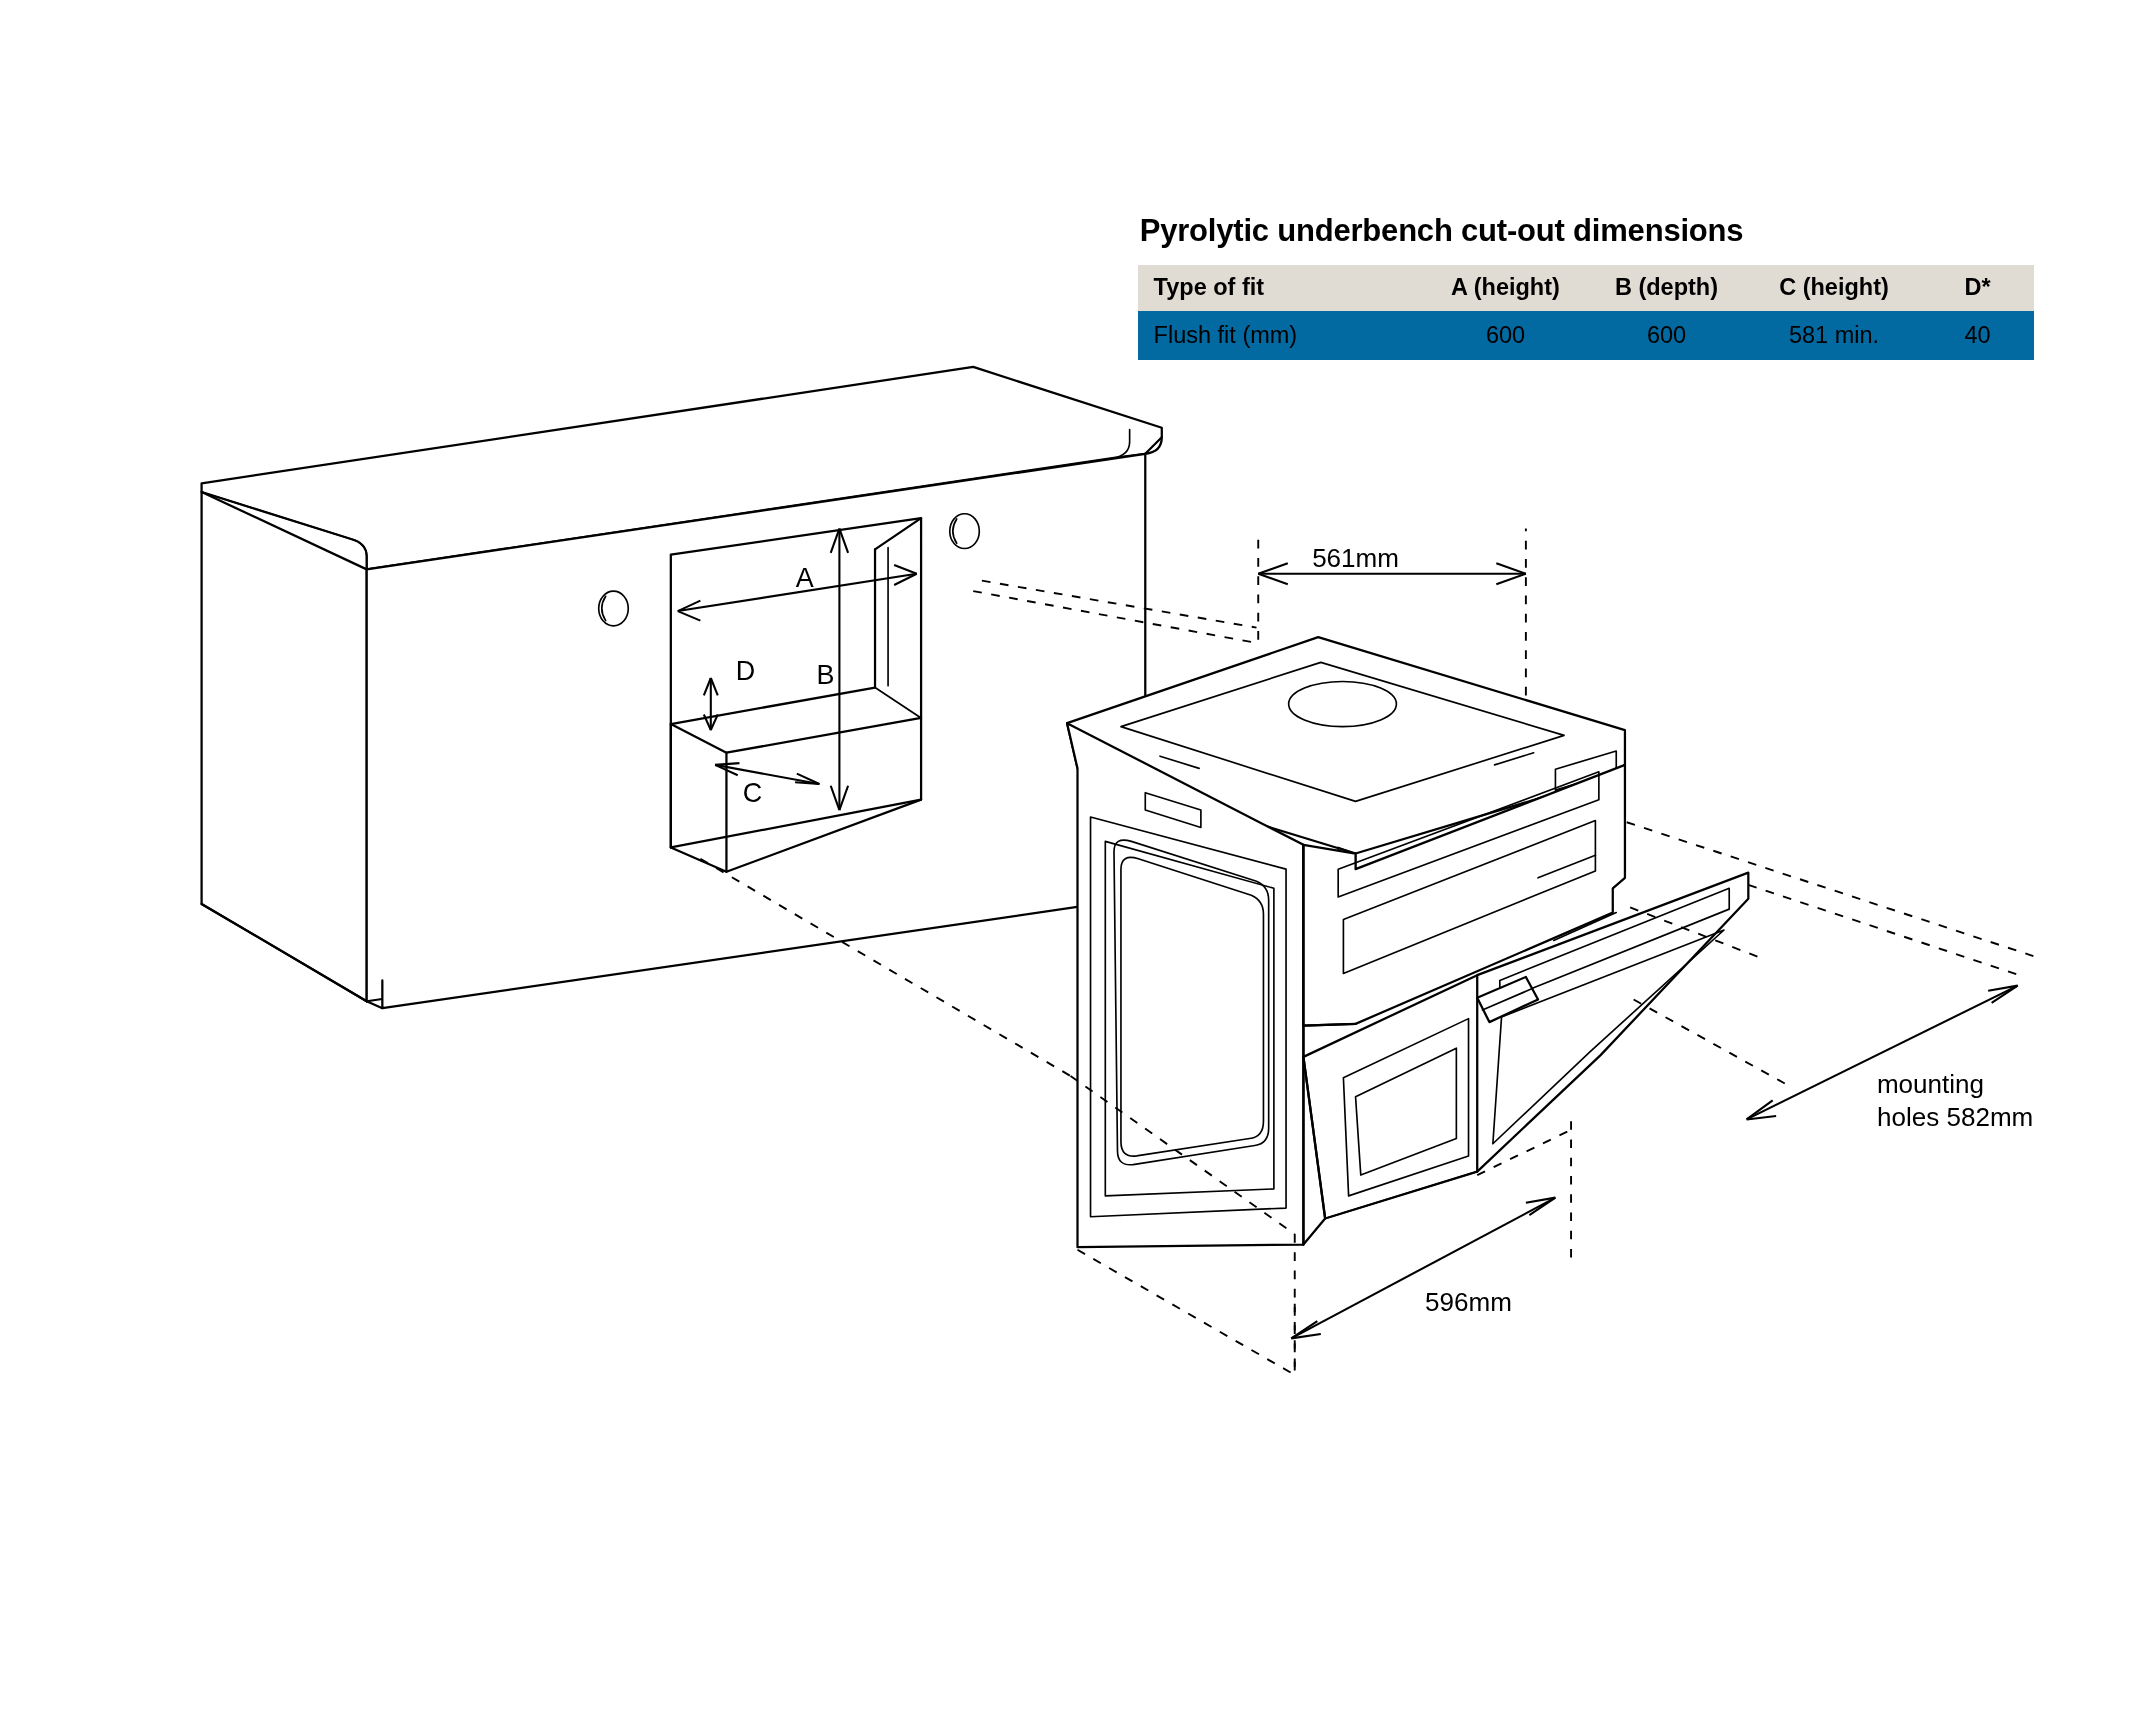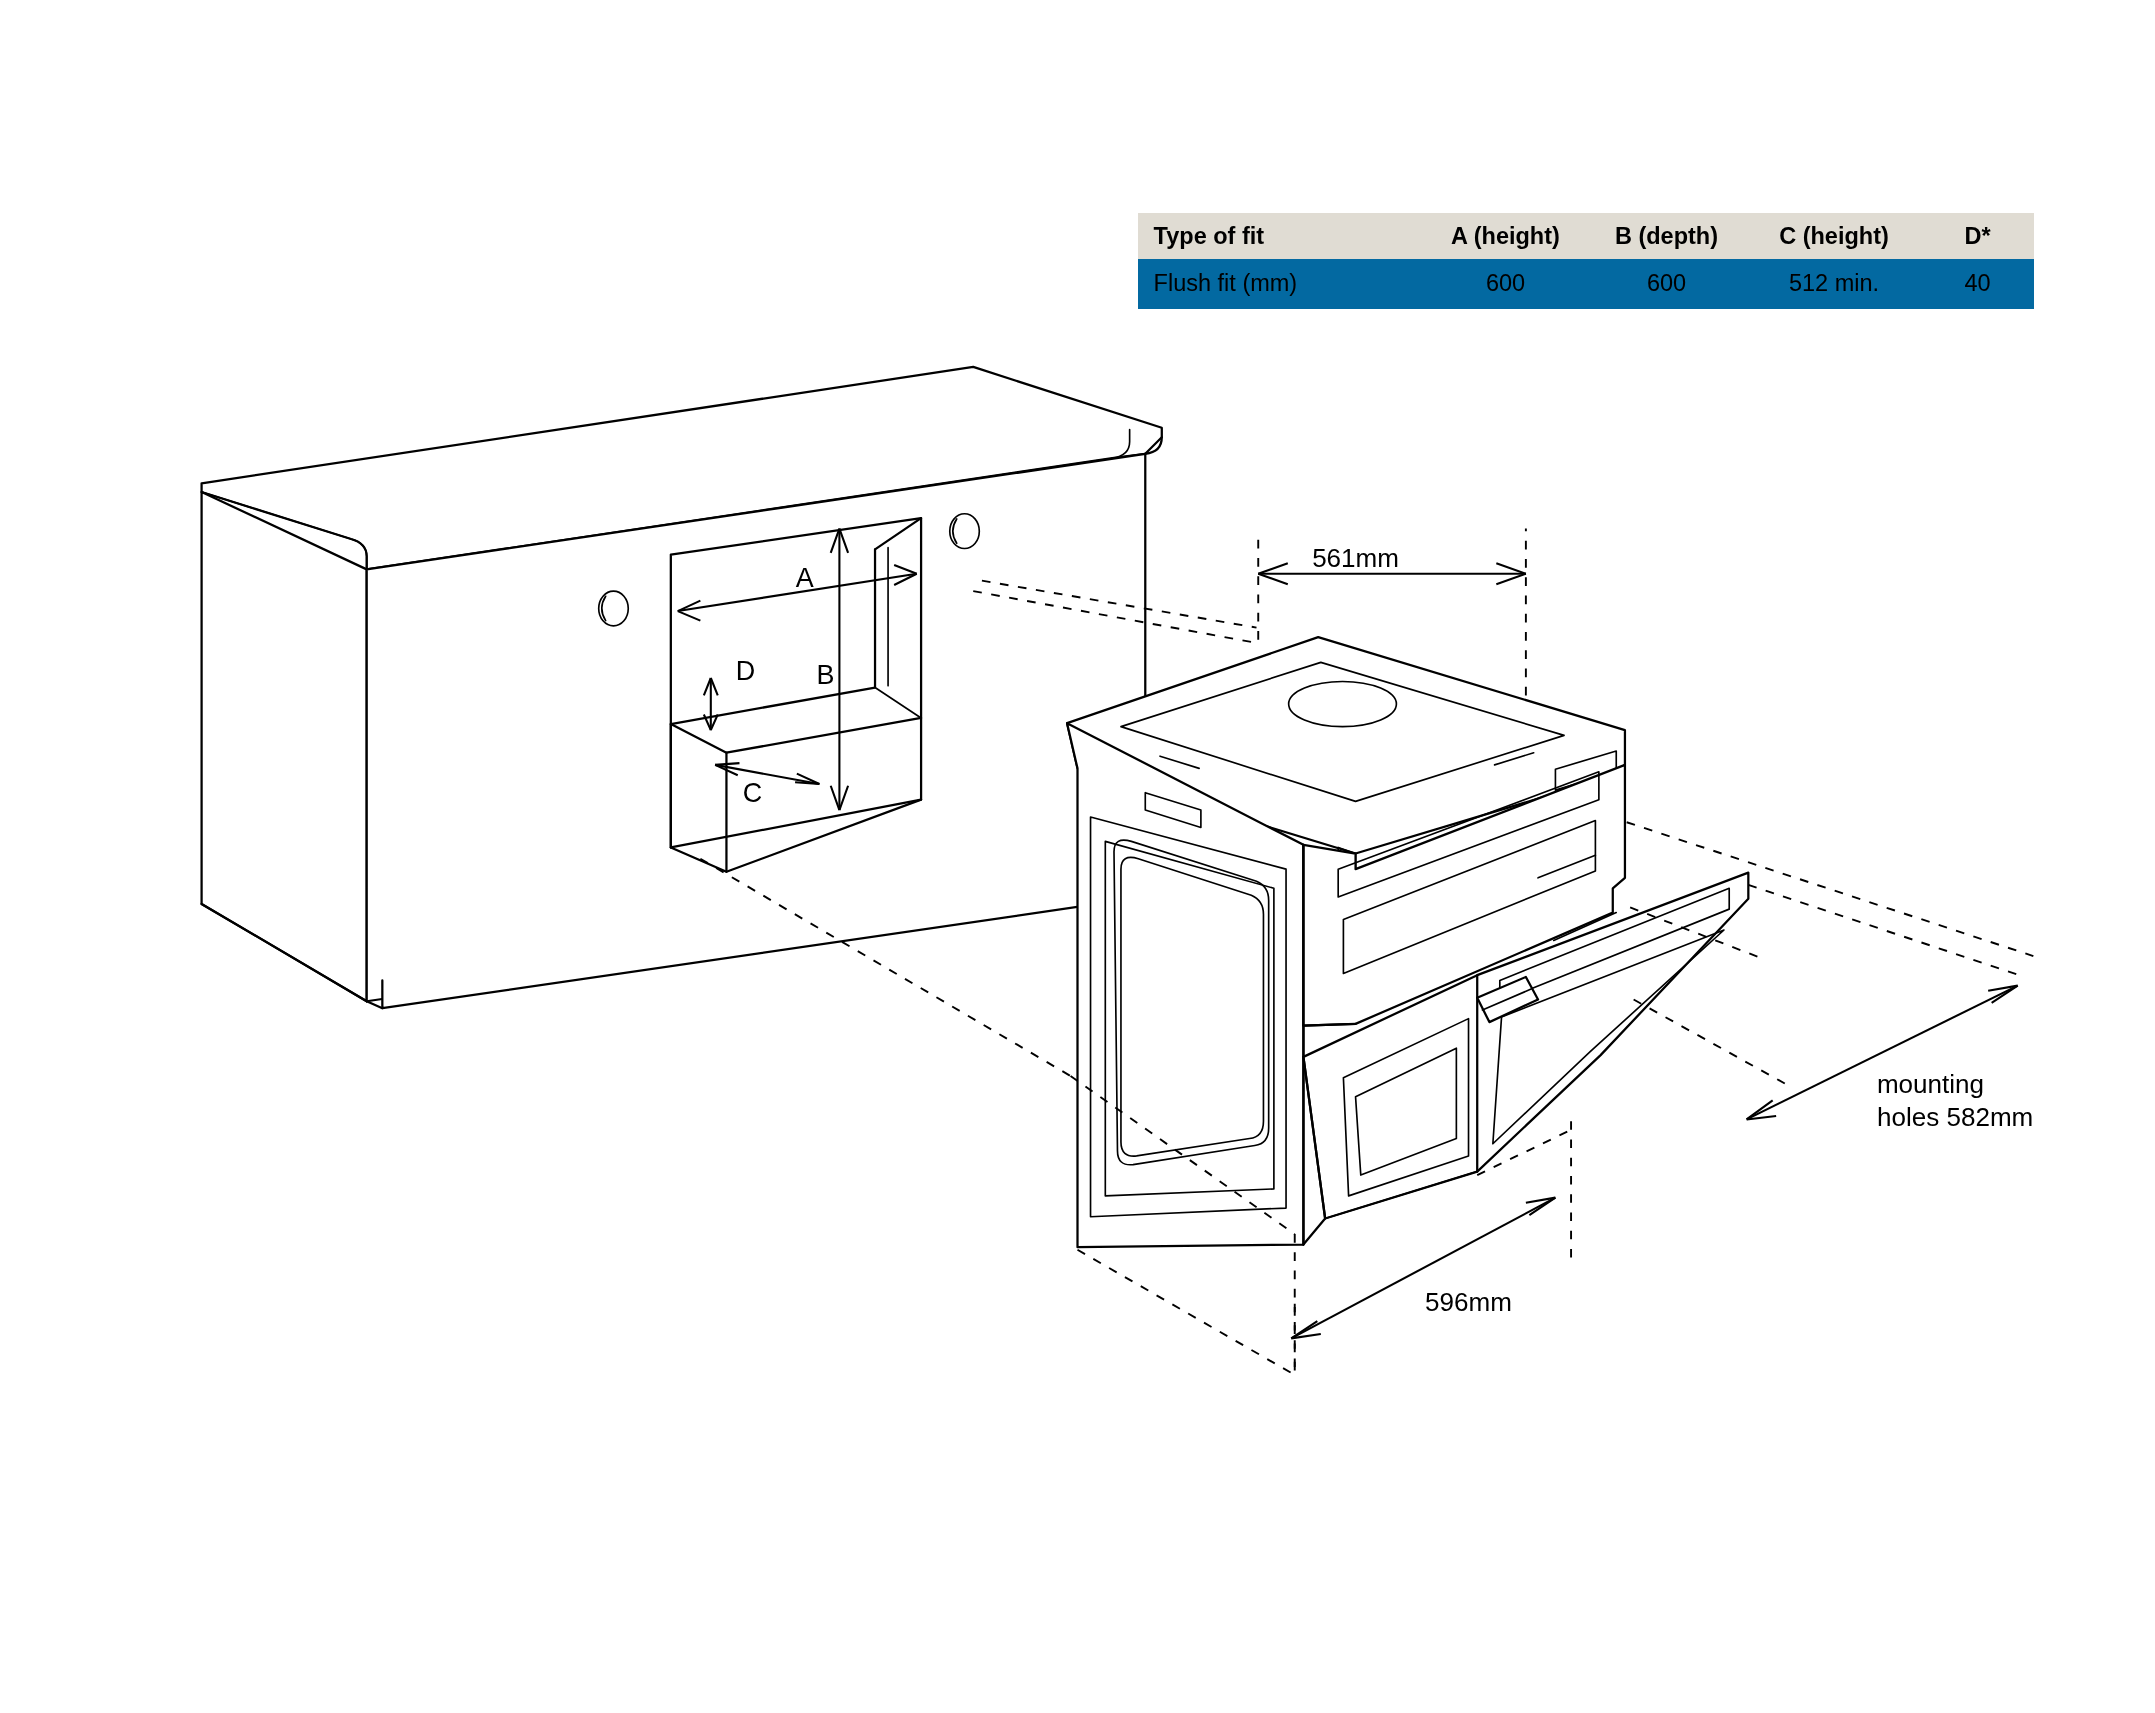--- a/index.html
+++ b/index.html
@@ -89,20 +89,21 @@
   .dim    { fill: none; stroke: #000; stroke-width: 2.4; }
   .dimtxt { font-family: "Liberation Sans", sans-serif; font-size: 30px; fill: #000; }
   .dimltr { font-family: "Liberation Sans", sans-serif; font-size: 31px; fill: #000; }
 </style>
 </head>
 <body>
 
 <div id="diagram-root">
 
   <div class="spec-table-wrap">
+    <div class="spec-title">Pyrolytic underbench cut-out dimensions</div>
     <table class="spec-table">
       <colgroup>
         <col class="c-type">
           <col class="c-a">
           <col class="c-b">
           <col class="c-c">
           <col class="c-d">
       </colgroup>
       <thead>
         <tr>
@@ -111,21 +112,21 @@
           <th>B (depth)</th>
           <th>C (height)</th>
           <th>D*</th>
         </tr>
       </thead>
       <tbody>
         <tr>
           <td class="col-type">Flush fit (mm)</td>
           <td>600</td>
           <td>600</td>
-          <td>512 min.</td>
+          <td>581 min.</td>
           <td>40</td>
         </tr>
       </tbody>
     </table>
   </div>
 
   <svg id="drawing" viewBox="0 0 2480 1972">
 
     <g>
 

